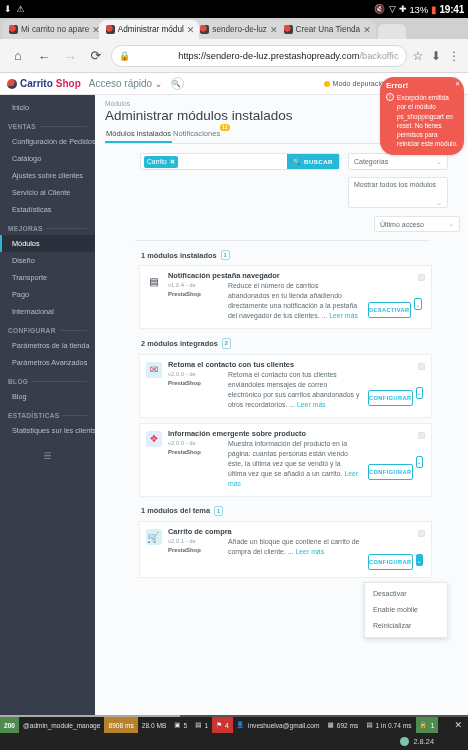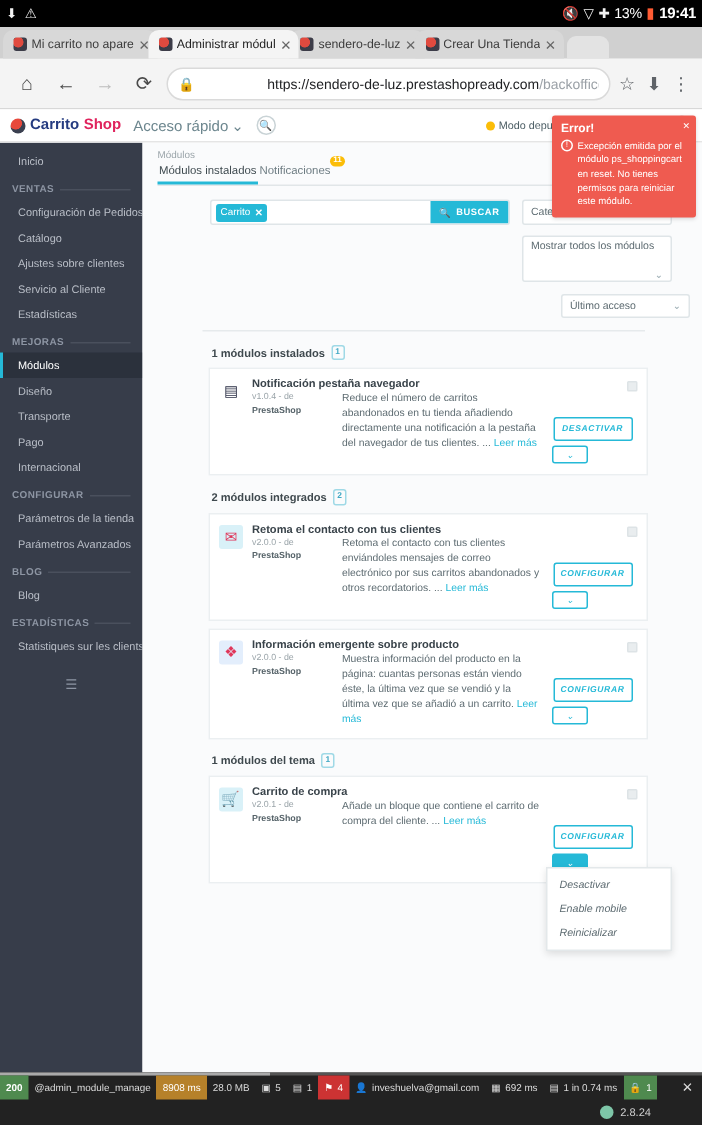--- a/index.html
+++ b/index.html
@@ -209,22 +209,22 @@
     font-size: 7.4px; font-weight: bold; color: #39434a;
   }
   .mod-ver { font-size: 5.9px; color: #9aa4a9; margin-top: 10px; }
   .mod-author { font-size: 5.9px; color: #57646a; font-weight: bold; margin-top: 3px; }
   .mod-desc {
     flex: 1; font-size: 6.9px; color: #5d6b71; line-height: 1.45;
     margin-top: 9px; padding-right: 2px; max-width: 134px;
   }
   .mod-desc .more { color: #25b9d7; }
   .mod-actions {
-    width: 54px; display: flex; flex-direction: column; align-items: center;
-    gap: 3px; margin-top: 26px; position: relative; font-style: italic;
+    width: 54px; display: flex; flex-direction: row; align-items: center;
+    gap: 3px; margin-top: 26px; position: relative;
   }
   .act-btn {
     border: 1px solid #25b9d7; color: #25b9d7; background: #fff;
     font-size: 5.7px; letter-spacing: .4px; font-weight: bold;
     padding: 4px 0; width: 53px; text-align: center; border-radius: 2px;
   }
   .act-caret {
     border: 1px solid #25b9d7; color: #25b9d7; background: #fff;
     width: 24px; height: 12px; display: flex; align-items: center;
     justify-content: center; font-size: 6px; align-self: flex-start; border-radius: 2px;
@@ -237,22 +237,22 @@
   .dropdown {
     position: absolute; left: -4px; top: 28px; width: 84px;
     background: #fff; border: 1px solid #e3e8ea;
     box-shadow: 0 2px 5px rgba(0,0,0,.12); z-index: 30;
     padding: 3px 0;
   }
   .dd-item { font-size: 7.1px; color: #5d6b71; padding: 4px 8px; }
 
   
   .toast {
-    position: absolute; right: 4px; top: 4px; width: 96px;
-    background: #ef5b50; color: #fff; border-radius: 2px;
+    position: absolute; right: 4px; top: 4px; width: 84px;
+    background: #ef5b50; color: #fff; border-radius: 14px;
     padding: 4px 6px 6px 6px; z-index: 40; box-shadow: 0 1px 3px rgba(0,0,0,.15);
   }
   .toast-title { font-size: 8px; font-weight: bold; }
   .toast-close { position: absolute; right: 4px; top: 3px; font-size: 6px; }
   .toast-body { display: flex; gap: 3px; margin-top: 3px; }
   .toast-ico {
     flex: 0 0 8px; width: 8px; height: 8px; border: 1px solid #fff; border-radius: 50%;
     font-size: 5.5px; display: flex; align-items: center; justify-content: center;
   }
   .toast-text { font-size: 6.4px; line-height: 1.45; }
@@ -410,20 +410,21 @@
           <span class="rule"></span>
       </div>
       <div class="nav-item">Statistiques sur les clients</div>
 
       <div class="nav-burger">☰</div>
     </div>
 
     <div class="main">
 
       <div class="breadcrumb">Módulos</div>
+      <div class="page-title">Administrar módulos instalados</div>
 
       <div class="tabs">
         <div class="tab-link active">
           <span>Módulos instalados</span>
         </div>
         <div class="tab-link">
           <span>Notificaciones</span>
           <span class="notif-badge">11</span>
         </div>
       </div>

